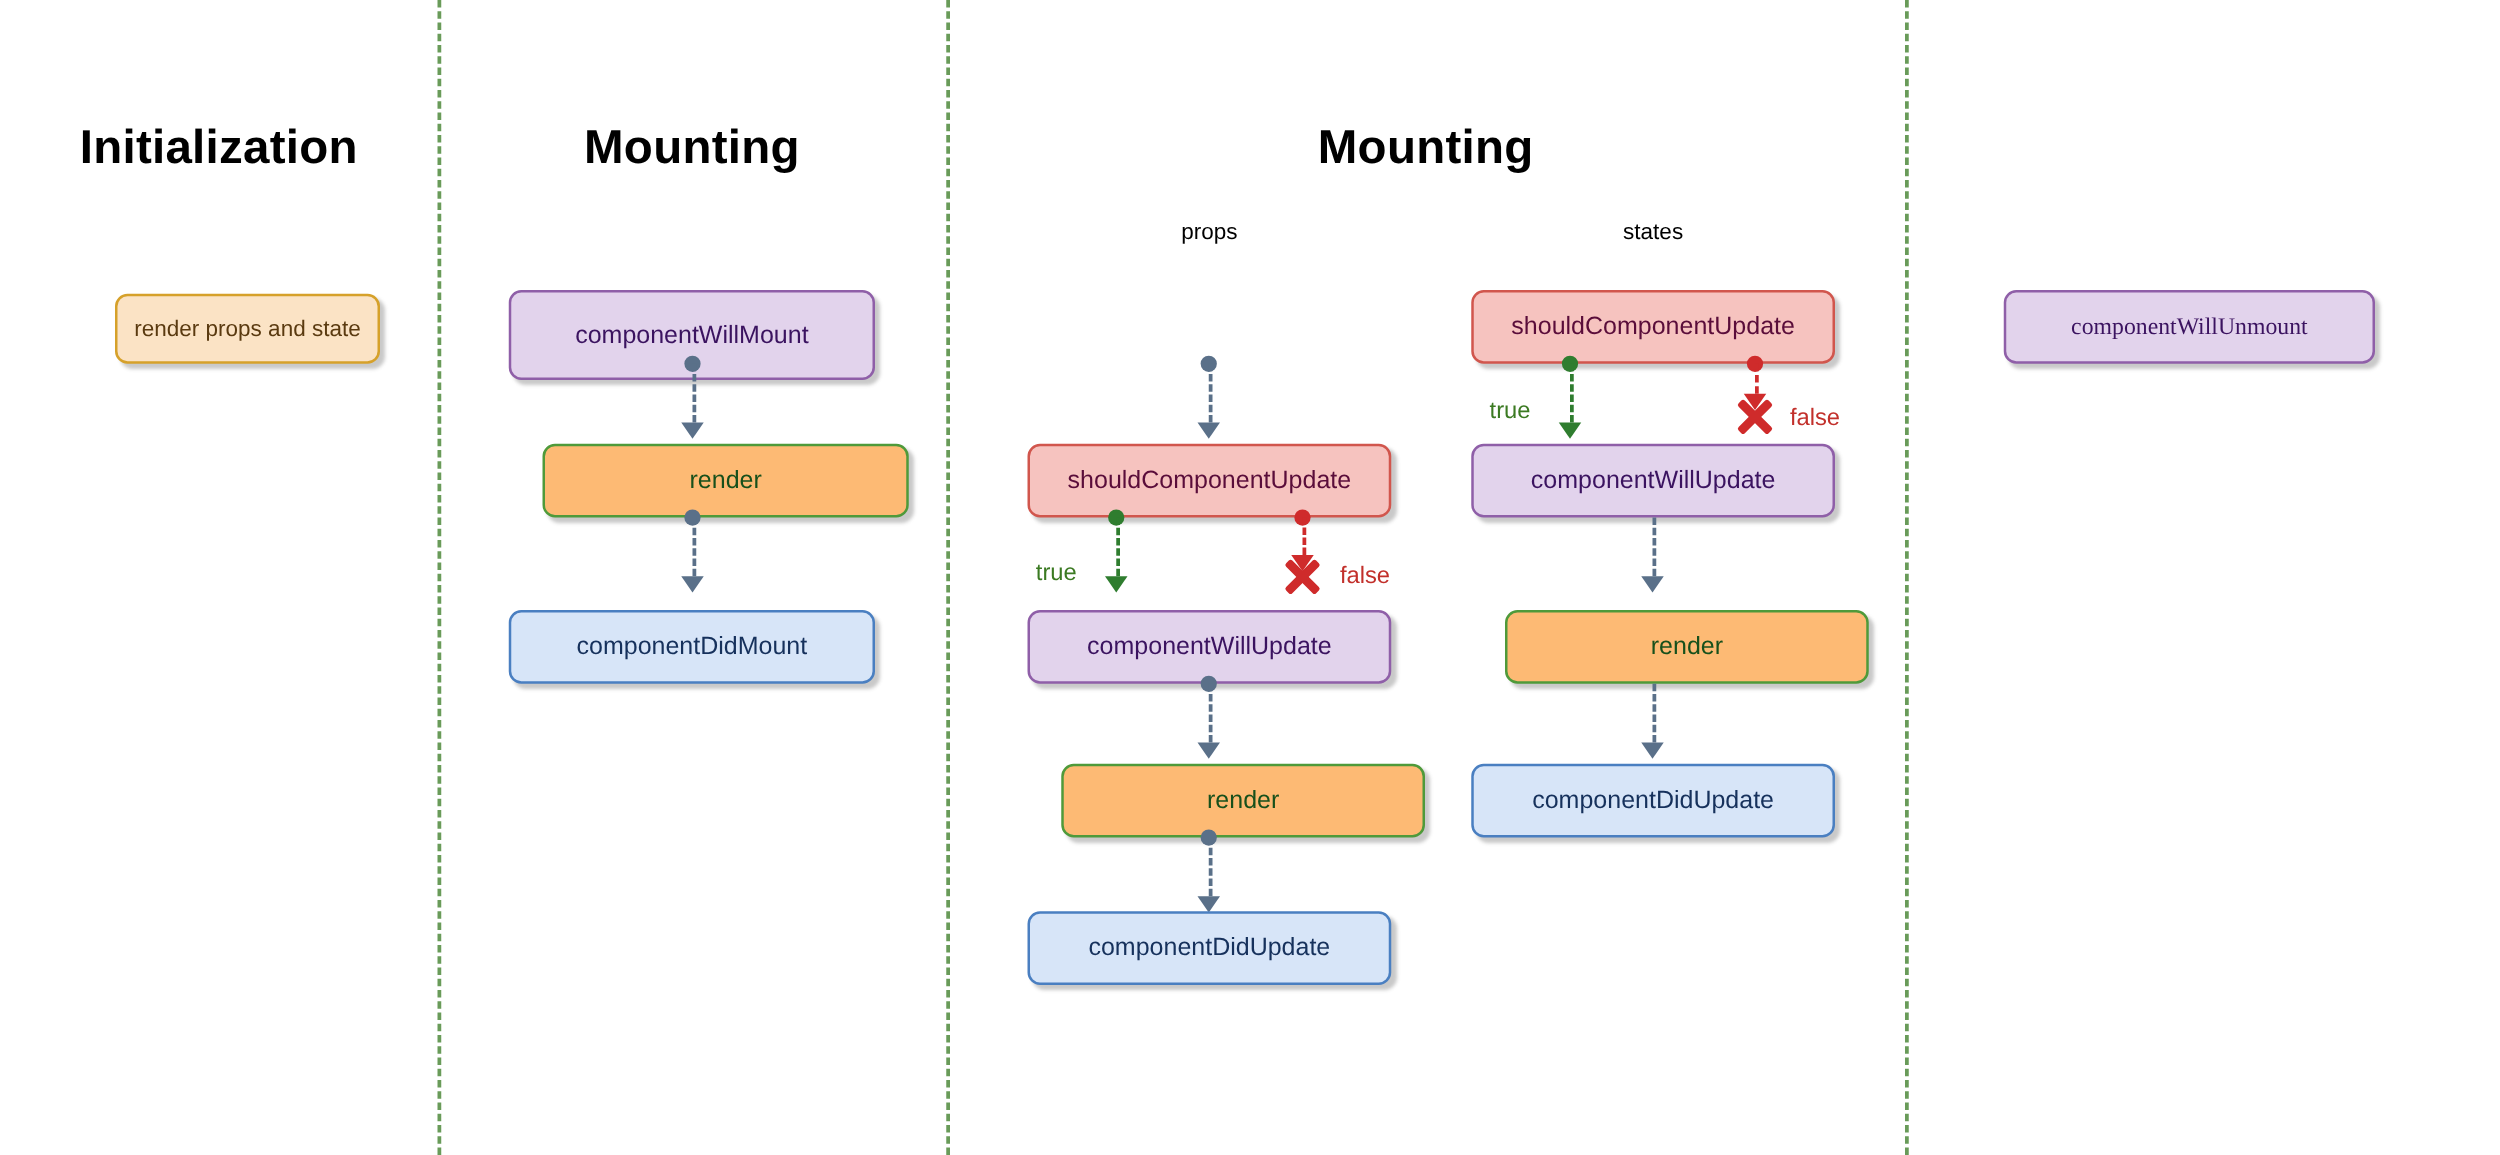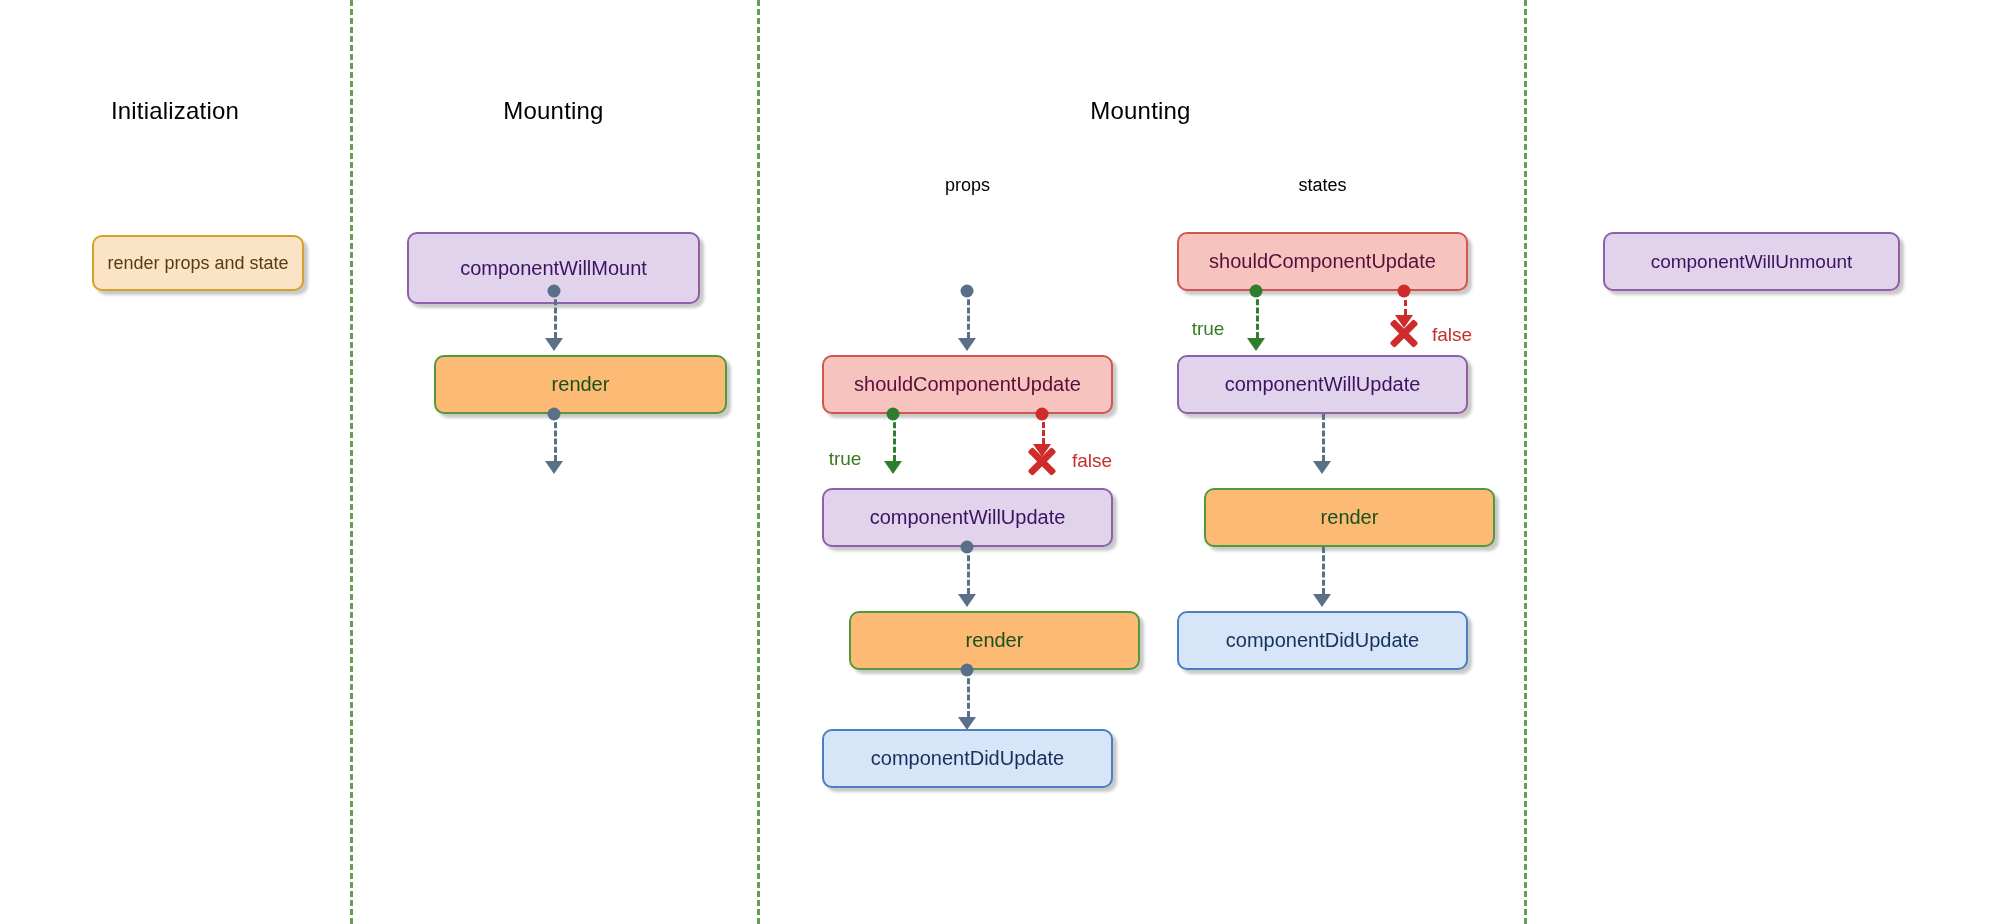--- a/index.html
+++ b/index.html
@@ -23,23 +23,23 @@
     position: absolute;
     top: 0;
     width: 0;
     height: 924px;
     border-left: 3px dashed #4f8a3d;
     opacity: 0.85;
   }
   .col-title {
     position: absolute;
     text-align: center;
-    font-size: 24px;
+    font-size: 38px;
     color: #000000;
-    font-weight: 400;
+    font-weight: 700;
     letter-spacing: 0.2px;
     white-space: nowrap;
   }
   .sub-title {
     position: absolute;
     text-align: center;
     font-size: 18px;
     color: #000000;
     font-weight: 400;
     white-space: nowrap;
@@ -172,20 +172,21 @@
   <div class="node n-purple" style="left:407px; top:232px; width:293px; height:72px;">componentWillMount</div>
   <div class="dot dot-slate" style="left:554px; top:291px;"></div>
   <div class="conn conn-slate" style="left:554px; top:291px; height:47px;"></div>
   <div class="arrowhead ah-slate" style="left:554px; top:338px;"></div>
 
   <div class="node n-green" style="left:407px; top:355px; width:293px; height:59px;">render</div>
   <div class="dot dot-slate" style="left:554px; top:414px;"></div>
   <div class="conn conn-slate" style="left:554px; top:414px; height:47px;"></div>
   <div class="arrowhead ah-slate" style="left:554px; top:461px;"></div>
 
+  <div class="node n-blue" style="left:407px; top:488px; width:293px; height:59px;">componentDidMount</div>
 
   <div class="dot dot-slate" style="left:967px; top:291px;"></div>
   <div class="conn conn-slate" style="left:967px; top:291px; height:47px;"></div>
   <div class="arrowhead ah-slate" style="left:967px; top:338px;"></div>
 
   <div class="node n-red" style="left:822px; top:355px; width:291px; height:59px;">shouldComponentUpdate</div>
   <div class="dot dot-green" style="left:893px; top:414px;"></div>
   <div class="conn conn-green" style="left:893px; top:414px; height:47px;"></div>
   <div class="arrowhead ah-green" style="left:893px; top:461px;"></div>
   <div class="edge-label lbl-true" style="left:845px; top:459px;">true</div>
@@ -229,15 +230,15 @@
   <div class="node n-purple" style="left:1177px; top:355px; width:291px; height:59px;">componentWillUpdate</div>
   <div class="conn conn-slate" style="left:1322px; top:414px; height:47px;"></div>
   <div class="arrowhead ah-slate" style="left:1322px; top:461px;"></div>
 
   <div class="node n-green" style="left:1177px; top:488px; width:291px; height:59px;">render</div>
   <div class="conn conn-slate" style="left:1322px; top:547px; height:47px;"></div>
   <div class="arrowhead ah-slate" style="left:1322px; top:594px;"></div>
 
   <div class="node n-blue" style="left:1177px; top:611px; width:291px; height:59px;">componentDidUpdate</div>
 
-  <div class="node n-purple" style="left:1603px; top:232px; width:297px; height:59px; font-size:19px;">componentWillUnmount</div>
+  <div class="node n-purple" style="left:1603px; top:232px; width:297px; height:59px; font-size:19px;font-family:Liberation Serif, serif;">componentWillUnmount</div>
 
 </div>
 
 </body></html>

